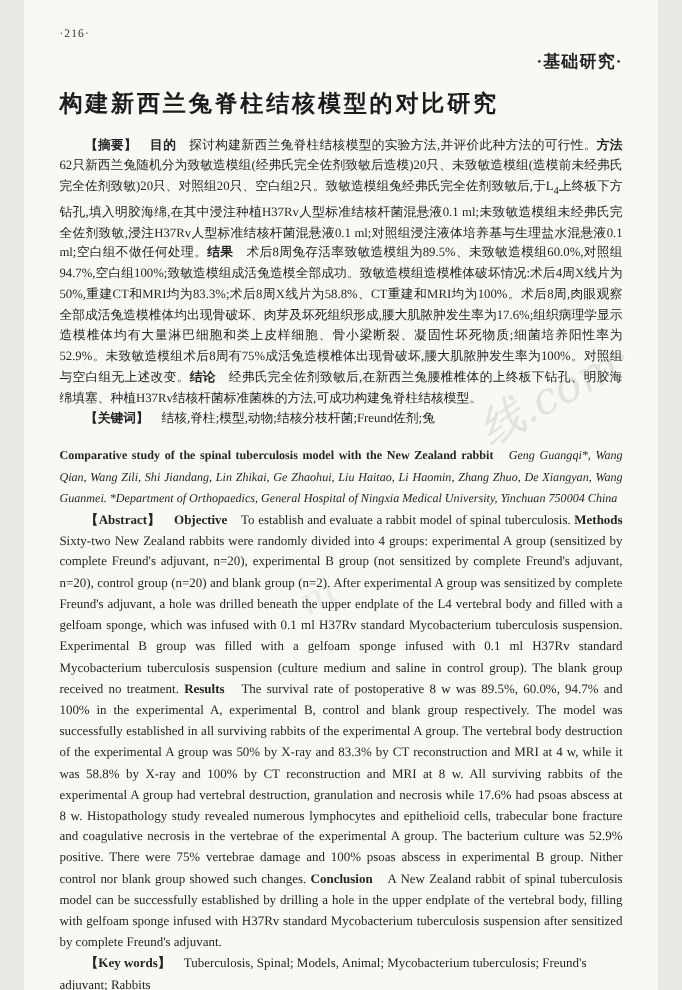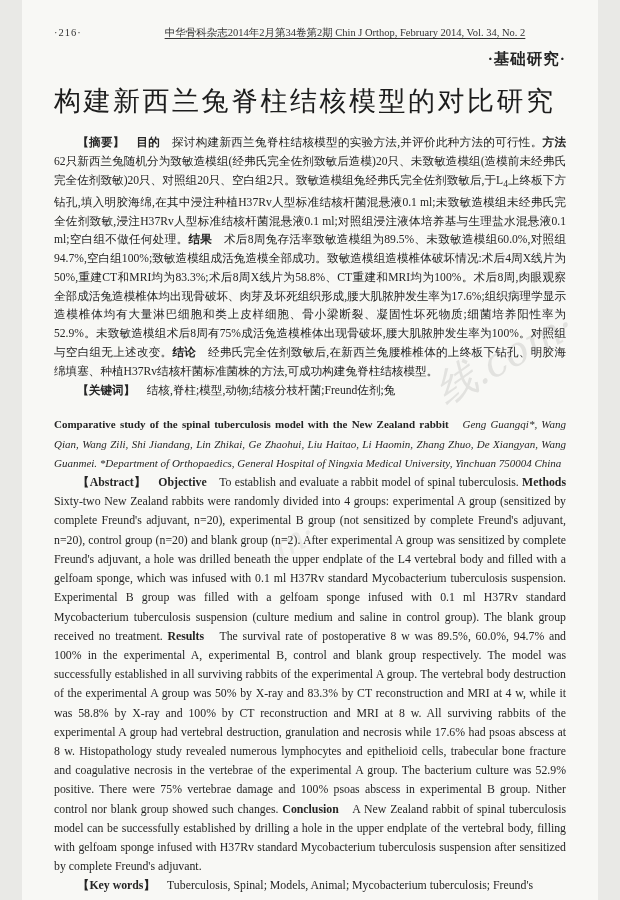--- a/index.html
+++ b/index.html
@@ -14,21 +14,21 @@
     overflow: hidden;
     padding: 26px 32px 20px 32px;
   }
   
   .hdr { display: flex; align-items: baseline; font-size: 10.5px; color: #333; }
   .hdr .pn { width: 70px; letter-spacing: 1px; }
   .hdr .jl { flex: 1; text-align: center; text-decoration: underline; text-underline-offset: 2px; }
   .section-row { text-align: right; margin-top: 9px; }
   .section-row span { font-weight: bold; font-size: 15.5px; letter-spacing: 1px; }
   
-  .title { margin-top: 13px; font-size: 27px; font-weight: 400; letter-spacing: 2.5px; color: #1c1c1c; }
+  .title { margin-top: 13px; font-size: 21px; font-weight: 700; letter-spacing: 2.5px; color: #1c1c1c; }
   .authors { margin-top: 14px; font-size: 13px; line-height: 21px; letter-spacing: 1px; }
   
   .cnabs { margin-top: 15px; font-size: 11.6px; line-height: 18.8px; text-align: justify; text-indent: 2em; }
   .kw { font-size: 11.6px; line-height: 18.8px; text-indent: 2em; text-align: justify; }
   
   .enblock { margin-top: 15px; font-size: 11px; line-height: 19.2px; text-align: justify; }
   .enabs { font-size: 11.8px; line-height: 19.2px; text-align: justify; text-indent: 2em; }
   .enkw { font-size: 11.8px; line-height: 19.2px; text-indent: 2em; }
   
   .b { font-weight: bold; text-align: center; }
@@ -43,21 +43,20 @@
   .wm1 { left: 408px; top: 330px; font-size: 40px; transform: rotate(-28deg); }
   .wm2 { left: 250px; top: 520px; font-size: 34px; transform: rotate(-28deg); color: rgba(110,110,110,0.10); }
 </style>
 </head>
 <body>
 
 <div class="page">
 
   <div class="hdr">
     <span class="pn">·216·</span>
-    <span class="jl">中华骨科杂志2014年2月第34卷第2期  Chin J Orthop, February 2014, Vol. 34, No. 2</span>
   </div>
 
   <div class="section-row">
     <span>·基础研究·</span>
   </div>
 
   <h1 class="title">构建新西兰兔脊柱结核模型的对比研究</h1>
 
 
   <p class="cnabs"><span class="b">【摘要】　</span><span class="b">目的　</span><span>探讨构建新西兰兔脊柱结核模型的实验方法,并评价此种方法的可行性。</span><span class="b">方法　</span><span>62只新西兰兔随机分为致敏造模组(经弗氏完全佐剂致敏后造模)20只、未致敏造模组(造模前未经弗氏完全佐剂致敏)20只、对照组20只、空白组2只。致敏造模组兔经弗氏完全佐剂致敏后,于L</span><sub>4</sub><span>上终板下方钻孔,填入明胶海绵,在其中浸注种植H37Rv人型标准结核杆菌混悬液0.1 ml;未致敏造模组未经弗氏完全佐剂致敏,浸注H37Rv人型标准结核杆菌混悬液0.1 ml;对照组浸注液体培养基与生理盐水混悬液0.1 ml;空白组不做任何处理。</span><span class="b">结果　</span><span>术后8周兔存活率致敏造模组为89.5%、未致敏造模组60.0%,对照组94.7%,空白组100%;致敏造模组成活兔造模全部成功。致敏造模组造模椎体破坏情况:术后4周X线片为50%,重建CT和MRI均为83.3%;术后8周X线片为58.8%、CT重建和MRI均为100%。术后8周,肉眼观察全部成活兔造模椎体均出现骨破坏、肉芽及坏死组织形成,腰大肌脓肿发生率为17.6%;组织病理学显示造模椎体均有大量淋巴细胞和类上皮样细胞、骨小梁断裂、凝固性坏死物质;细菌培养阳性率为52.9%。未致敏造模组术后8周有75%成活兔造模椎体出现骨破坏,腰大肌脓肿发生率为100%。对照组与空白组无上述改变。</span><span class="b">结论　</span><span>经弗氏完全佐剂致敏后,在新西兰兔腰椎椎体的上终板下钻孔、明胶海绵填塞、种植H37Rv结核杆菌标准菌株的方法,可成功构建兔脊柱结核模型。</span></p>

